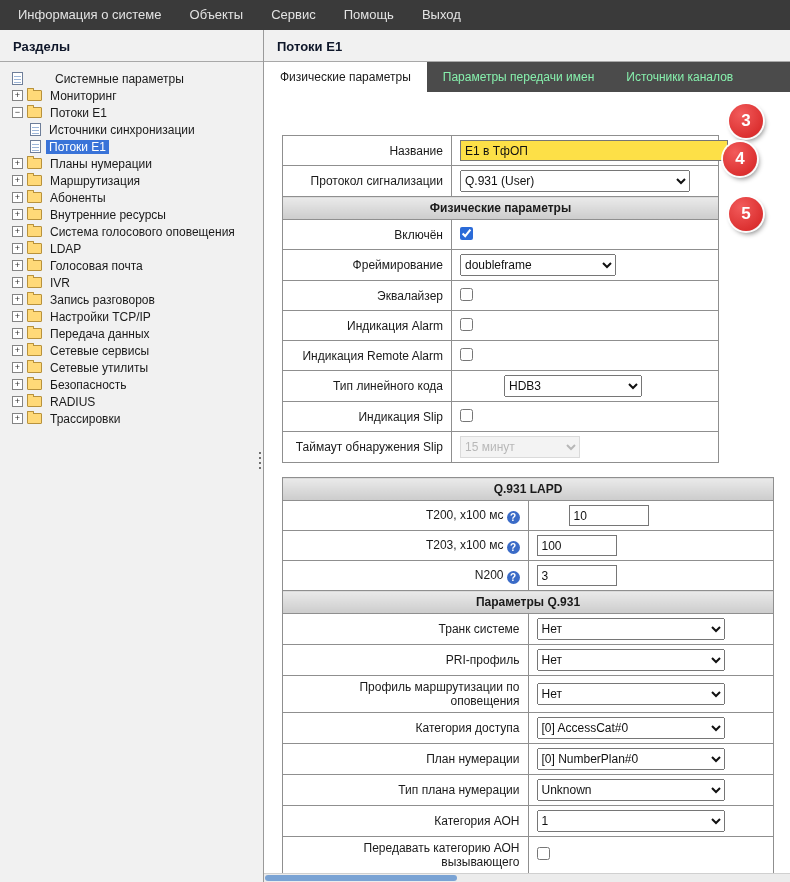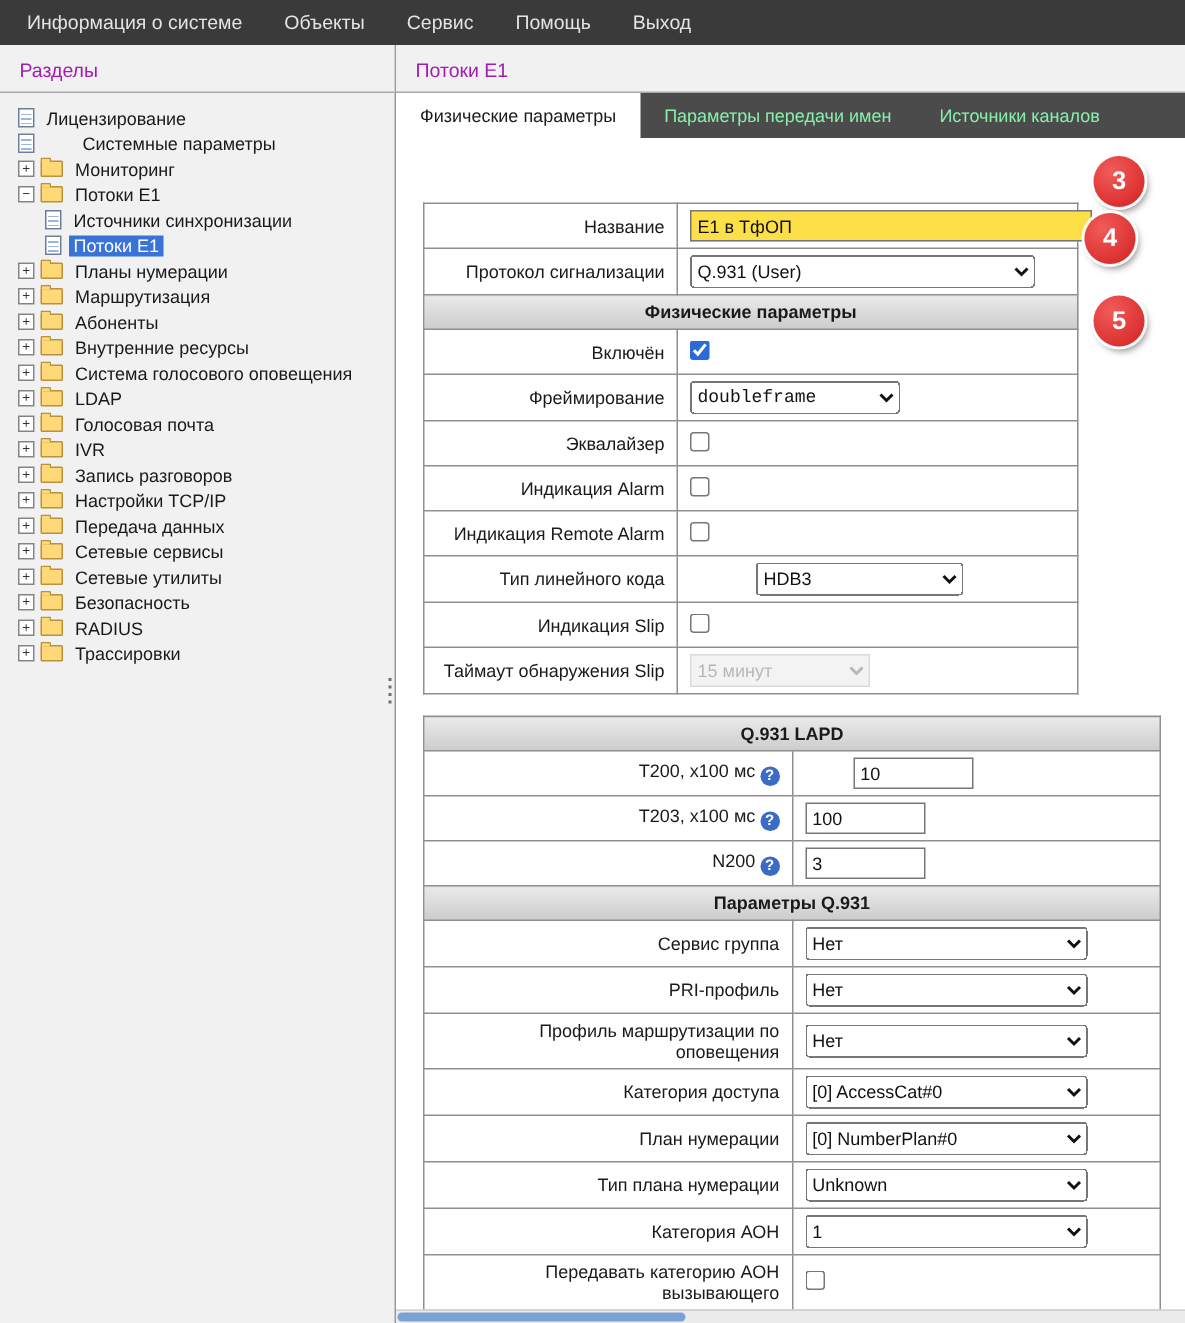--- a/index.html
+++ b/index.html
@@ -7,21 +7,21 @@
     width:790px;height:882px;position:relative;overflow:hidden;
     font-family:"Liberation Sans",sans-serif;background:#fff;font-size:12px;color:#1a1a1a;
   }
   
   .menubar{position:absolute;top:0;left:0;right:0;height:30px;background:#3a3a3a;
     display:flex;align-items:stretch;padding:0 4px;}
   .menu-item{color:#e3e3e3;font-size:13px;line-height:30px;padding:0 14px;cursor:pointer;white-space:nowrap;}
   
   .sidebar{position:absolute;top:30px;left:0;width:263px;bottom:0;background:#f1f1f1;
     border-right:1px solid #9a9a9a;overflow:hidden;}
-  .pane-title{font-size:13px;font-weight:normal;background:#f1f1f1;color:#a21caf;
+  .pane-title{font-size:13px;font-weight:bold;background:#f1f1f1;color:#0f172a;
     padding:9px 13px 9px 13px;border-bottom:1px solid #a8a8a8;height:13px;}
   .tree{padding:8px 4px;}
   .tree-item{display:flex;align-items:center;height:17px;white-space:nowrap;cursor:pointer;}
   .exp{display:inline-block;width:9px;height:9px;box-sizing:content-box;border:1px solid #848484;
     background:#fff;font-size:9px;line-height:9px;text-align:center;margin-right:4px;color:#333;flex:none;}
   .folder-ic{display:inline-block;width:13px;height:9px;background:#ffd978;border:1px solid #b8923c;
     border-radius:1px;margin-right:5px;position:relative;flex:none;}
   .folder-ic::before{content:'';position:absolute;top:-3px;left:-1px;width:5px;height:2px;
     background:#ffd978;border:1px solid #b8923c;border-bottom:none;border-radius:1px 1px 0 0;}
   .page-ic{display:inline-block;width:9px;height:11px;background:#fff;border:1px solid #6e7e99;
@@ -80,24 +80,20 @@
     <div class="menu-item">Информация о системе</div>
     <div class="menu-item">Объекты</div>
     <div class="menu-item">Сервис</div>
     <div class="menu-item">Помощь</div>
     <div class="menu-item">Выход</div>
   </div>
 
 <div class="sidebar">
   <div class="pane-title">Разделы</div>
   <div class="tree">
-      <div class="tree-item" style="padding-left: 8px;">
-        <span class="page-ic"></span>
-        <span class="tree-label">Лицензирование</span>
-      </div>
       <div class="tree-item" style="padding-left: 8px; gap: 24px;">
         <span class="page-ic"></span>
         <span class="tree-label">Системные параметры</span>
       </div>
       <div class="tree-item" style="padding-left: 8px;">
         <span class="exp">+</span>
         <span class="folder-ic"></span>
         <span class="tree-label">Мониторинг</span>
       </div>
       <div class="tree-item" style="padding-left: 8px;">
@@ -223,21 +219,21 @@
           </tr>
           <tr class="section-row">
             <td colspan="2">Физические параметры</td>
           </tr>
           <tr>
             <td class="lbl">Включён</td>
             <td class="ctl"><input type="checkbox" checked="" style=""></td>
           </tr>
           <tr>
             <td class="lbl">Фреймирование</td>
-            <td class="ctl"><select style="width: 140px; font-family: Liberation Mono, monospace;"><option>doubleframe</option></select></td>
+            <td class="ctl"><select style="width: 156px;"><option>doubleframe</option></select></td>
           </tr>
           <tr>
             <td class="lbl">Эквалайзер</td>
             <td class="ctl"><input type="checkbox" style=""></td>
           </tr>
           <tr>
             <td class="lbl">Индикация Alarm</td>
             <td class="ctl"><input type="checkbox" style=""></td>
           </tr>
           <tr>
@@ -272,21 +268,21 @@
             <td class="ctl"><input type="text" value="100" style="width: 70px;"></td>
           </tr>
           <tr>
             <td class="lbl">N200<span class="help">?</span></td>
             <td class="ctl"><input type="text" value="3" style="width: 70px;"></td>
           </tr>
           <tr class="section-row">
             <td colspan="2">Параметры Q.931</td>
           </tr>
           <tr>
-            <td class="lbl">Сервис группа</td>
+            <td class="lbl">Транк системе</td>
             <td class="ctl"><select style="width: 188px;"><option>Нет</option></select></td>
           </tr>
           <tr>
             <td class="lbl">PRI-профиль</td>
             <td class="ctl"><select style="width: 188px;"><option>Нет</option></select></td>
           </tr>
           <tr>
             <td class="lbl">Профиль маршрутизации по оповещения</td>
             <td class="ctl"><select style="width: 188px;"><option>Нет</option></select></td>
           </tr>

